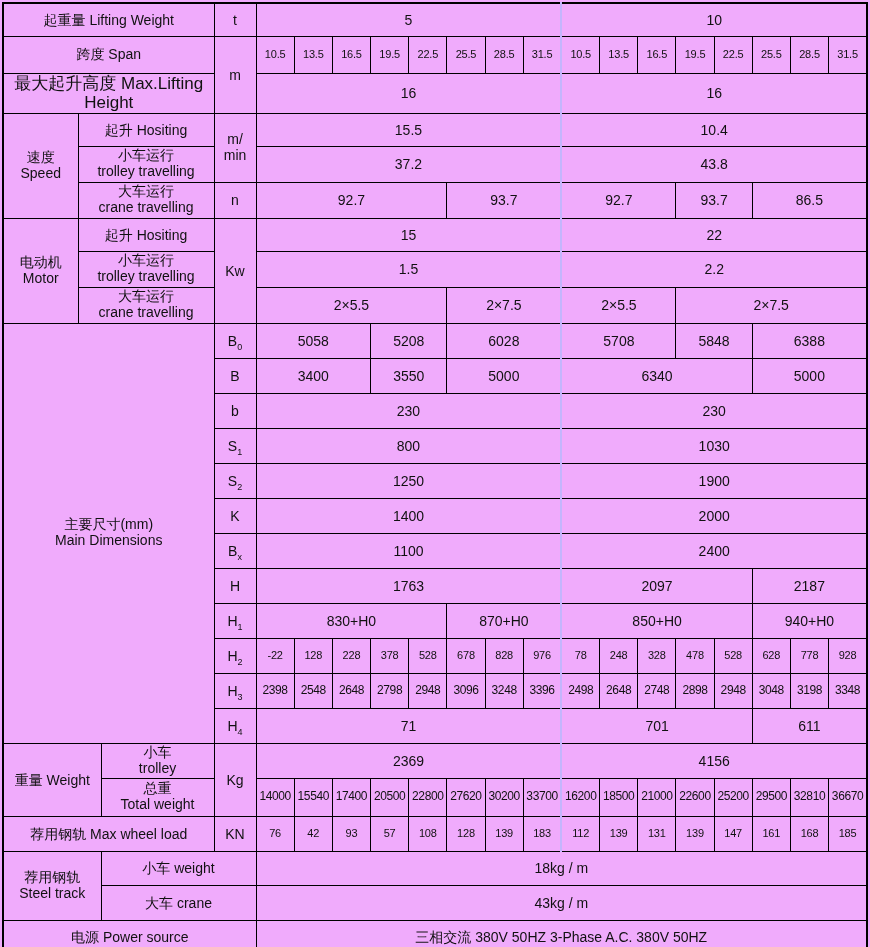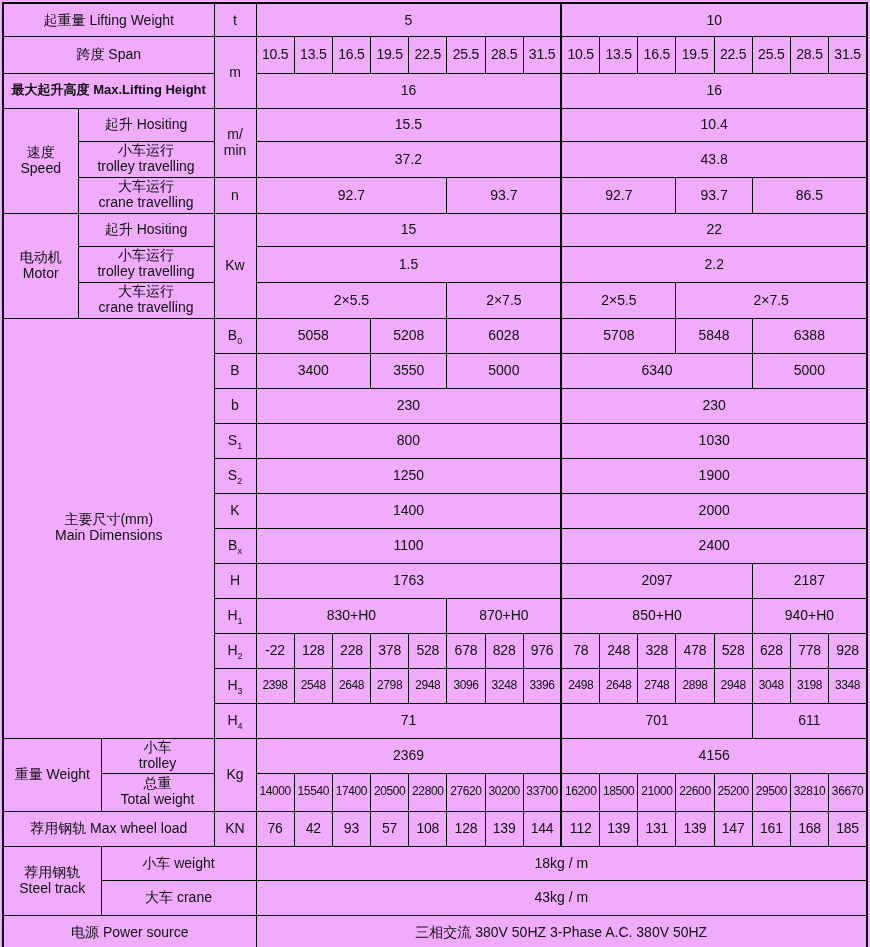--- a/index.html
+++ b/index.html
@@ -1,23 +1,23 @@
 <!DOCTYPE html>
 <html><head>
 <meta charset="utf-8">
 <style>
   html,body{margin:0;padding:0;background:#fff;}
   .sheet{width:870px;height:947px;background:#f0abfc;box-sizing:border-box;padding:2px;}
   table{border-collapse:collapse;table-layout:fixed;width:866px;border:2px solid #000;}
   td{border:1px solid #000;text-align:center;vertical-align:middle;padding:0;overflow:hidden;
      font-family:"Liberation Sans","DejaVu Sans",sans-serif;font-size:14px;color:#111;line-height:1.15;}
-  .gd{border-left:2px solid #000000;}           
-  .md{font-size:14px;letter-spacing:-0.2px;} 
+  .gd{border-left:2px solid #c4b5fd;}           
+  .md{font-size:11px;letter-spacing:-0.2px;} 
   .sm{font-size:12px;letter-spacing:-0.4px;} 
-  .fit{font-size:13px;font-weight:bold;}
+  .fit{font-size:17px;}
   .two div{line-height:1.12;}
   sub{font-size:9px;line-height:0;}
 </style>
 </head>
 <body>
 
 <div class="sheet">
 <table>
 <colgroup>
   <col style="width:75px">
@@ -281,21 +281,21 @@
 <tr style="height:35px">
   <td colspan="3">荐用钢轨 Max wheel load</td>
   <td>KN</td>
   <td class="md">76</td>
   <td class="md">42</td>
   <td class="md">93</td>
   <td class="md">57</td>
   <td class="md">108</td>
   <td class="md">128</td>
   <td class="md">139</td>
-  <td class="md">144</td>
+  <td class="md">183</td>
   <td class="md gd">112</td>
   <td class="md">139</td>
   <td class="md">131</td>
   <td class="md">139</td>
   <td class="md">147</td>
   <td class="md">161</td>
   <td class="md">168</td>
   <td class="md">185</td>
 </tr>
 

